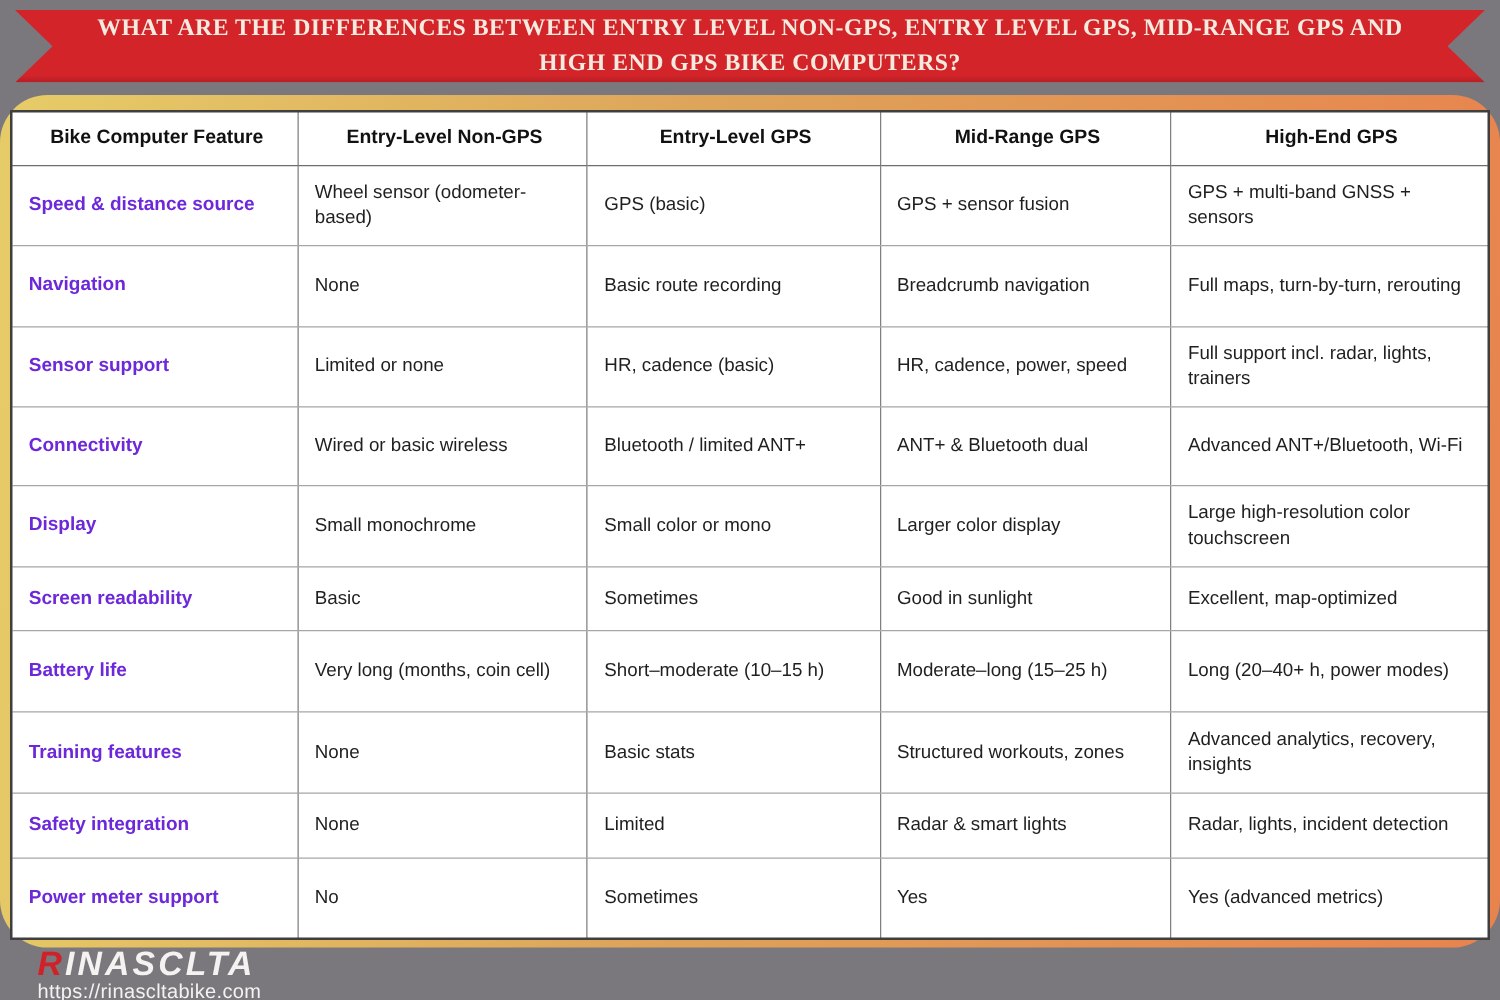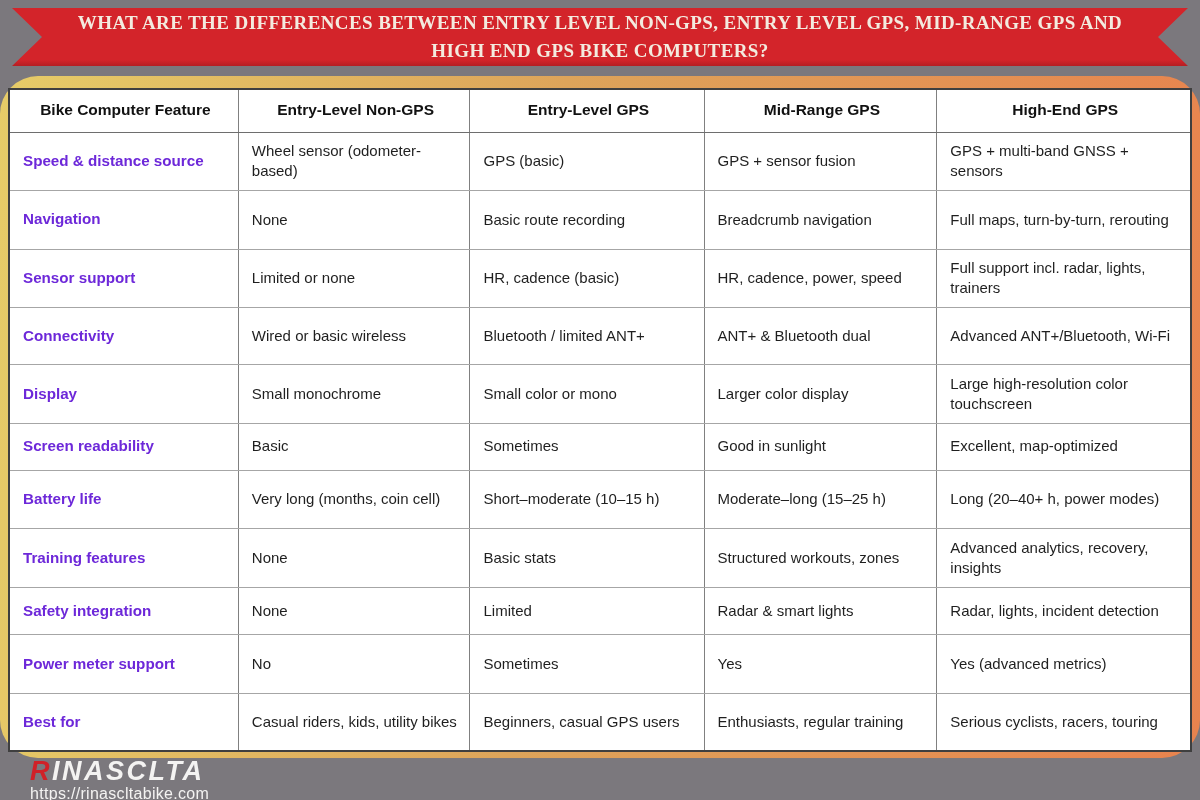--- a/index.html
+++ b/index.html
@@ -172,26 +172,19 @@
         <td>Radar &amp; smart lights</td>
         <td>Radar, lights, incident detection</td>
       </tr>
       <tr>
         <th>Power meter support</th>
         <td>No</td>
         <td>Sometimes</td>
         <td>Yes</td>
         <td>Yes (advanced metrics)</td>
       </tr>
-      <tr>
-        <th>Best for</th>
-        <td>Casual riders, kids, utility bikes</td>
-        <td>Beginners, casual GPS users</td>
-        <td>Enthusiasts, regular training</td>
-        <td>Serious cyclists, racers, touring</td>
-      </tr>
     </tbody>
 </table>
 
 <div class="footer">
   <div class="brand"><span class="r">R</span><span>INASCLTA</span></div>
   <div class="url">https://rinascltabike.com</div>
 </div>
 
 </body></html>

